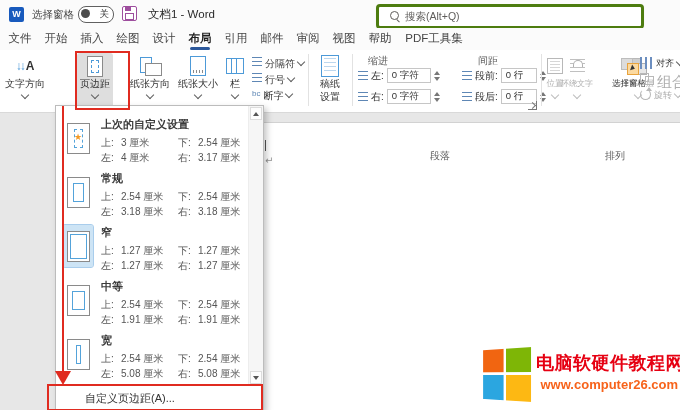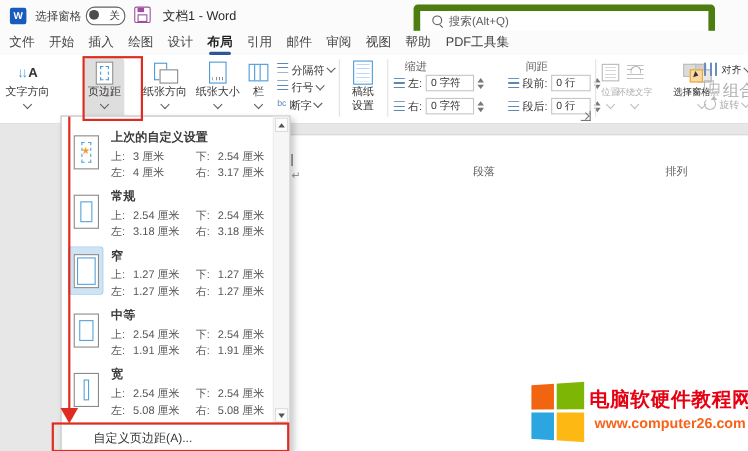--- a/index.html
+++ b/index.html
@@ -16,21 +16,21 @@
   .toggle{position:absolute;left:78px;top:6px;width:34px;height:15px;border:1px solid #616161;
           border-radius:8px;background:#fff}
   .toggle .knob{position:absolute;left:2px;top:2px;width:9px;height:9px;border-radius:50%;background:#4c4c4c}
   .toggle .state{position:absolute;right:4px;top:1px;font-size:9.5px;color:#333}
   .save-icon{position:absolute;left:122px;top:6px;width:13px;height:13px;border:1.5px solid #9e4e9e;
              border-radius:2px;background:#fff}
   .save-icon::before{content:"";position:absolute;left:2px;top:0;width:6px;height:4px;background:#9e4e9e}
   .save-icon::after{content:"";position:absolute;left:2px;bottom:0;width:7px;height:5px;border:1px solid #9e4e9e}
   .doc-title{position:absolute;left:148px;top:7px;font-size:11.5px;color:#2b2b2b}
   .searchbox{position:absolute;left:376px;top:4px;width:262px;height:19px;background:#fff;
-             border:6px solid #4d7c0f;border-radius:4px;box-shadow:0 1px 2px rgba(0,0,0,.06)}
+             border:3px solid #4d7c0f;border-radius:4px;box-shadow:0 1px 2px rgba(0,0,0,.06)}
   .lens{position:absolute;left:11px;top:4px;width:7px;height:7px;border:1.4px solid #5f5d5b;border-radius:50%}
   .lens::after{content:"";position:absolute;left:6px;top:7px;width:4px;height:1.4px;background:#5f5d5b;
                transform:rotate(45deg);transform-origin:0 0}
   .search-text{position:absolute;left:26px;top:3px;font-size:10.5px;color:#5f5d5b}
 
   
   .tabsrow{position:absolute;left:0;top:28px;width:680px;height:22px;background:#fbfbfb}
   .tab{position:absolute;top:3px;font-size:11.5px;color:#444;text-align:center}
   .tab.active{color:#1f1f1f;font-weight:bold}
   .tab.active::after{content:"";position:absolute;left:2px;right:2px;bottom:-4px;height:3px;

